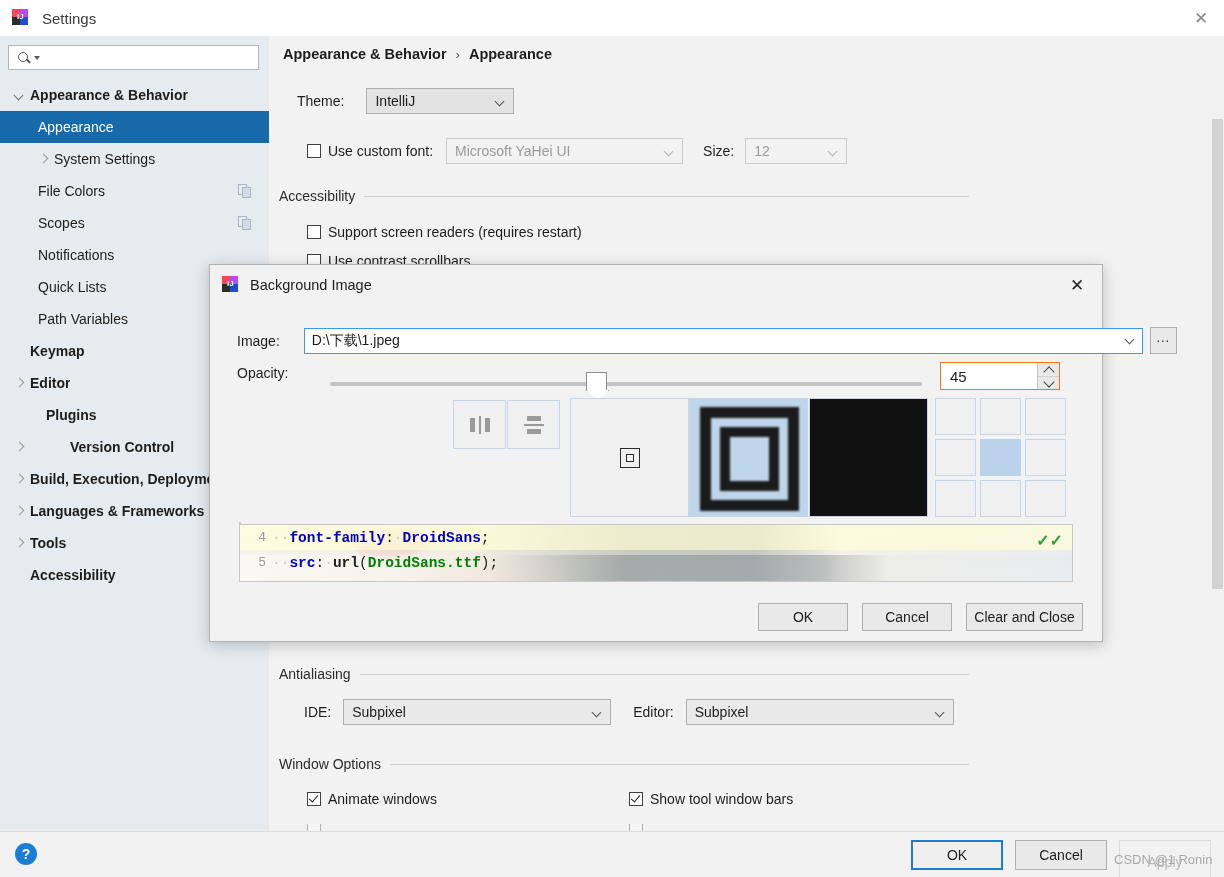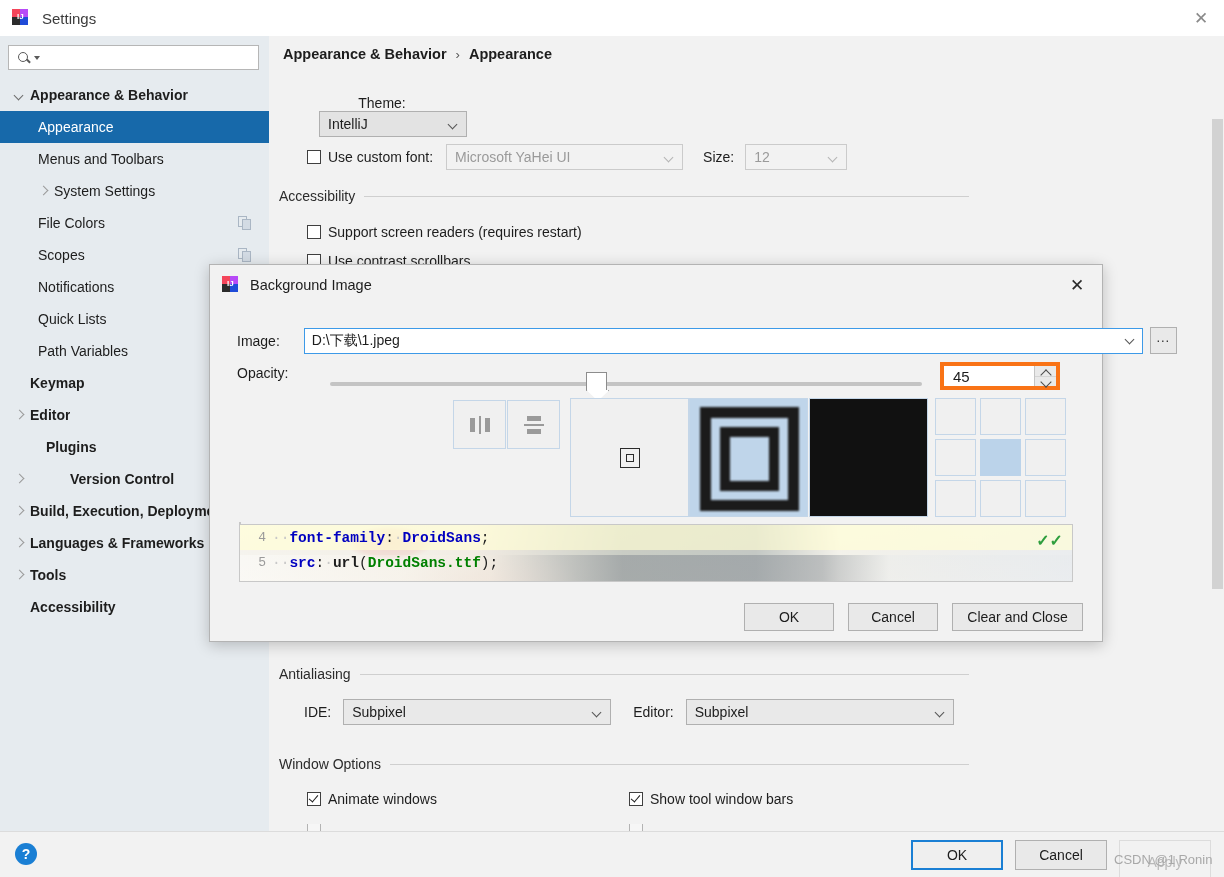--- a/index.html
+++ b/index.html
@@ -214,21 +214,21 @@
     position: absolute; width: 21px; height: 19px; background: #fff;
     border: 1px solid #8d8d8d;
   }
   .slider-knob::after {
     content: ""; position: absolute; left: -1px; top: 17px; width: 21px; height: 11px;
     background: #fff;
     border-left: 1px solid #8d8d8d; border-right: 1px solid #8d8d8d;
     clip-path: polygon(0 0, 100% 0, 50% 100%);
   }
   .spin-box {
-    height: 28px; border: 4px solid #f97316; background: #fff;
+    height: 28px; border: 1px solid #f97316; background: #fff;
     display: flex; align-items: center;
   }
   .spin-val { flex: 1; padding-left: 9px; font-size: 15px; }
   .spin-arrows { width: 22px; height: 100%; display: flex; flex-direction: column;
                  border-left: 1px solid #c4c4c4; }
   .spin-up, .spin-down { flex: 1; background: #e9e9e9; position: relative; }
   .spin-up { border-bottom: 1px solid #d4d4d4; }
   .spin-up::after, .spin-down::after {
     content: ""; position: absolute; left: 7px; width: 7px; height: 7px;
     border-right: 1.4px solid #4a4a4a; border-bottom: 1.4px solid #4a4a4a;
@@ -331,23 +331,20 @@
     </div>
     <div class="tree" id="tree">
         <div class="tree-row bold" style="padding-left: 14px;">
           <span class="tw down"></span>
           <span class="tree-label">Appearance &amp; Behavior</span>
         </div>
         <div class="tree-row selected" style="padding-left: 38px;">
           <span class="tree-label">Appearance</span>
         </div>
         <div class="tree-row" style="padding-left: 38px;">
-          <span class="tree-label">Menus and Toolbars</span>
-        </div>
-        <div class="tree-row" style="padding-left: 38px;">
           <span class="tw right"></span>
           <span class="tree-label">System Settings</span>
         </div>
         <div class="tree-row" style="padding-left: 38px;">
           <span class="tree-label">File Colors</span>
           <span class="copy-icon">
             <span class="b1"></span>
             <span class="b2"></span>
           </span>
         </div>
@@ -403,29 +400,29 @@
   </div>
 
   <div class="main">
 
     <div class="breadcrumb">
       <span>Appearance &amp; Behavior</span>
       <span class="bc-sep">›</span>
       <span>Appearance</span>
     </div>
 
-    <div class="row" style="left:28px; top:59px;flex-direction:column;">
+    <div class="row" style="left:28px; top:52px;">
       <span class="lbl">Theme:</span>
       <div class="combo" style="width:148px; margin-left:22px;">
         <span>IntelliJ</span>
         <span class="caret"></span>
       </div>
     </div>
 
-    <div class="row" style="left:38px; top:108px;">
+    <div class="row" style="left:38px; top:102px;">
       <span class="cb" id="cb-custom-font"></span>
       <span class="cb-label">Use custom font:</span>
       <div class="combo disabled" style="width:237px; margin-left:13px;">
         <span>Microsoft YaHei UI</span>
         <span class="caret"></span>
       </div>
       <span class="lbl" style="margin-left:20px;">Size:</span>
       <div class="combo disabled" style="width:102px; margin-left:11px;">
         <span>12</span>
         <span class="caret"></span>
@@ -626,21 +623,21 @@
             <span class="k-plain">;</span>
           </div>
         </div>
       <div class="inspect-mark">✓✓</div>
     </div>
 
     <div style="position:absolute; left:0; top:338px; width:894px; height:40px;" id="dlg-buttons">
         <div style="position: absolute; right: 21px; top: 0px; display: flex; gap: 14px;">
           <div class="btn" style="width: 90px;">OK</div>
           <div class="btn" style="width: 90px;">Cancel</div>
-          <div class="btn" style="width: 131px;">Clear and Close</div>
+          <div class="btn" style="width: 117px;">Clear and Close</div>
         </div>
       </div>
   </div>
 
   <div class="bottombar">
     <div class="help-btn">?</div>
     <div style="position:absolute; right:13px; top:8px; display:flex; gap:12px;" id="footer-buttons">
         <div class="btn primary" style="width: 92px; height: 30px;">OK</div>
         <div class="btn" style="width: 92px; height: 30px;">Cancel</div>
         <div class="btn disabled" style="width: 92px; height: 44px;">Apply</div>

